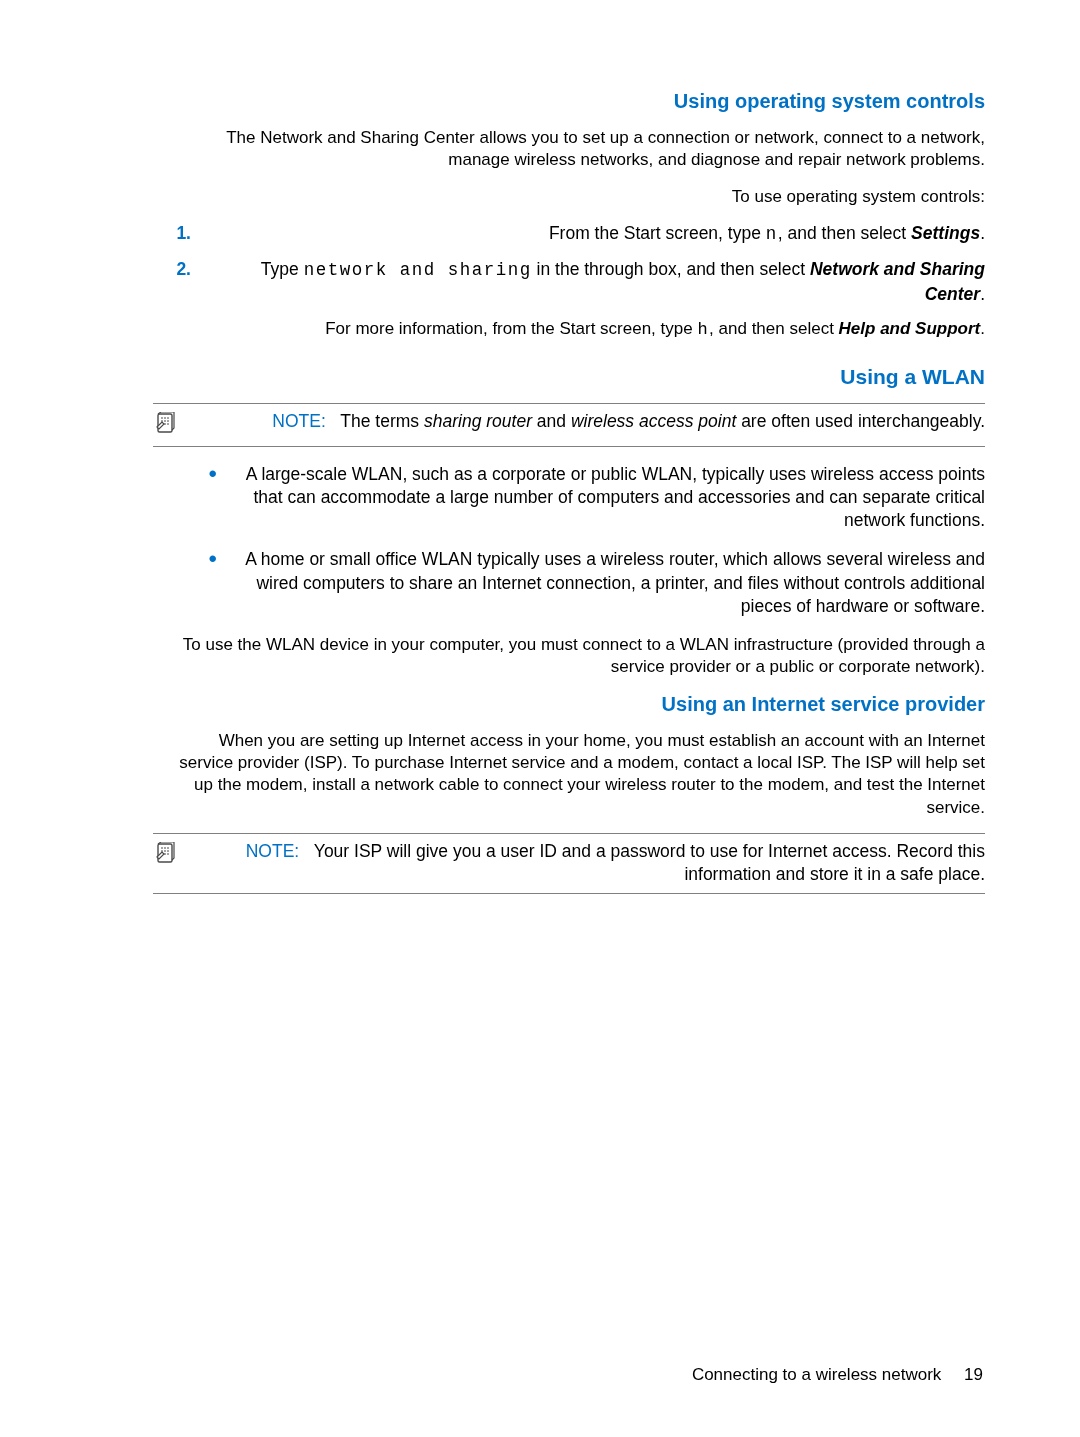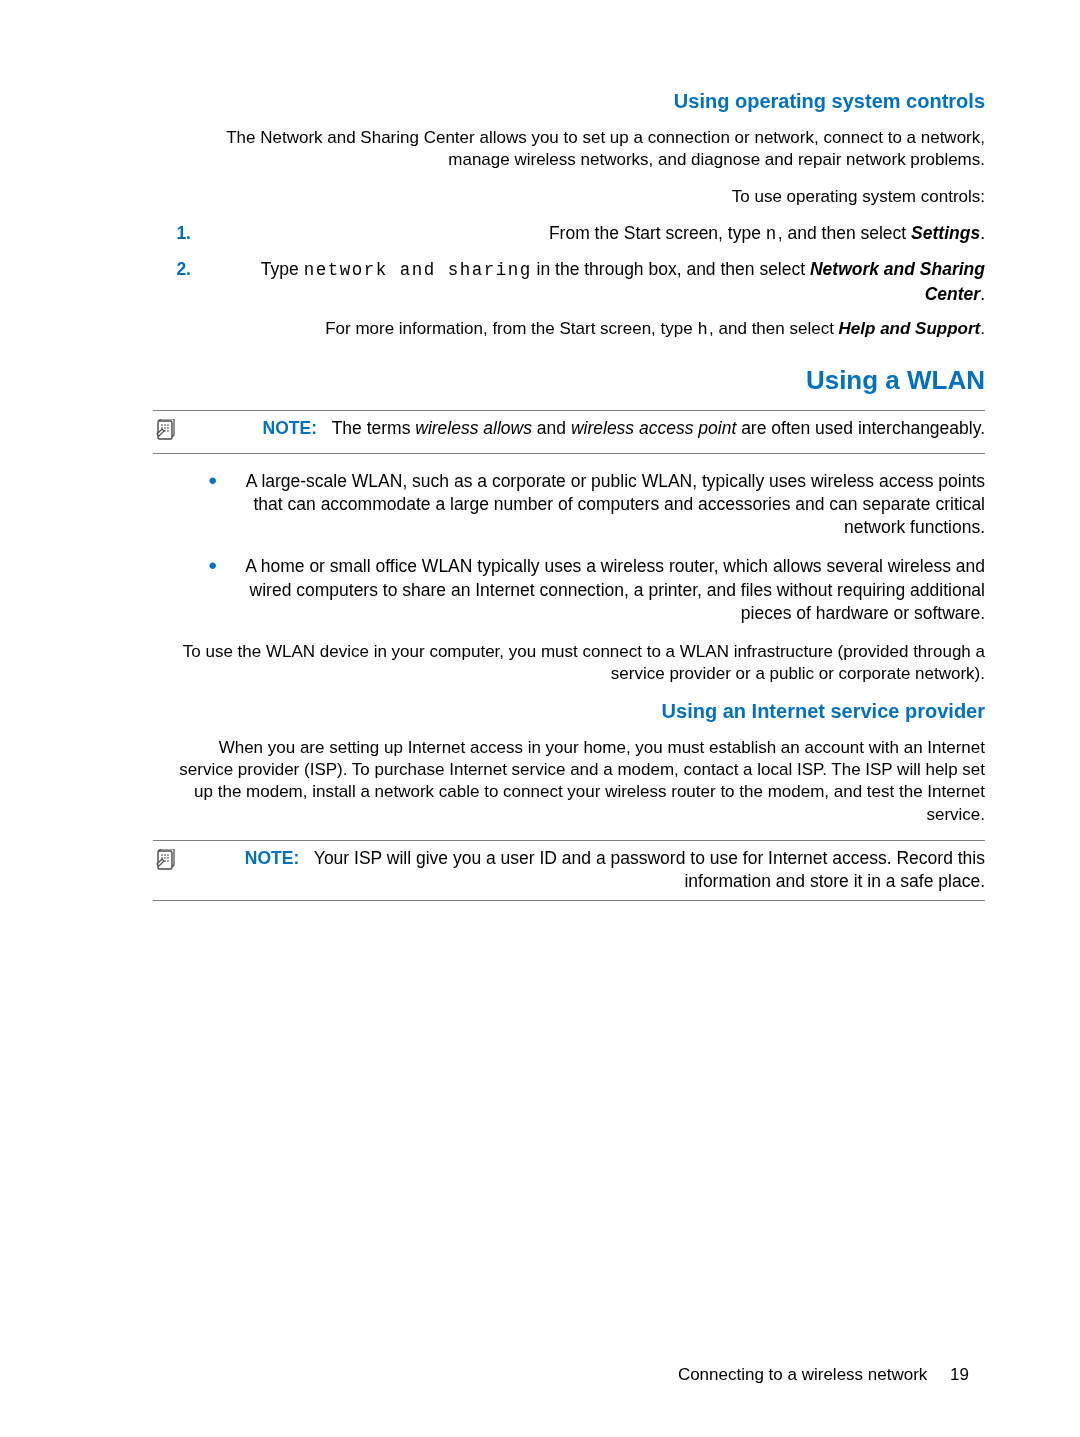--- a/index.html
+++ b/index.html
@@ -20,21 +20,21 @@
   }
   .h3 {
     color: #0071c5;
     font-weight: bold;
     font-size: 20px;
     margin: 0 0 14px 0;
   }
   .h2 {
     color: #0071c5;
     font-weight: bold;
-    font-size: 26px;
+    font-size: 21px;
     margin: 24px 0 14px 0;
   }
   .body-text {
     margin-left: 78px;
     font-size: 17px;
     line-height: 1.32;
   }
   .body-text p {
     margin: 0 0 14px 0;
   }
@@ -89,32 +89,32 @@
   }
   .notebox .icon {
     flex: 0 0 22px;
     padding-top: 2px;
   }
   .notebox .note-content {
     flex: 1;
   }
   .note-label {
     color: #0071c5;
-    font-weight: bold;
+    font-weight: normal;
   }
   .mono {
     font-family: "Courier New", monospace;
     letter-spacing: 1.5px;
   }
   .italic { font-style: italic; }
   .bold { font-weight: bold; font-style: italic; }
   .footer {
     position: absolute;
     bottom: 52px;
-    right: 111px;
+    right: 97px;
     font-size: 17px;
   }
   .footer .pn {
     margin-left: 18px;
   }
 </style>
 </head>
 <body>
 
 <div class="page">
@@ -155,32 +155,32 @@
       <svg width="20" height="22" viewBox="0 0 20 22">
         <rect x="3" y="2" width="14" height="18" rx="1.5" fill="none" stroke="#4a4a4a" stroke-width="1.4"></rect>
         <path d="M3 2 L6 0 L19 0 L19 16 L17 18" fill="none" stroke="#4a4a4a" stroke-width="1.2"></path>
         <line x1="6" y1="6" x2="14" y2="6" stroke="#4a4a4a" stroke-width="1" stroke-dasharray="2 1"></line>
         <line x1="6" y1="9" x2="14" y2="9" stroke="#4a4a4a" stroke-width="1" stroke-dasharray="2 1"></line>
         <line x1="6" y1="12" x2="14" y2="12" stroke="#4a4a4a" stroke-width="1" stroke-dasharray="2 1"></line>
         <path d="M2 15 L7 10 L9 12 L4 17 Z" fill="#fff" stroke="#4a4a4a" stroke-width="1.2"></path>
       </svg>
     </div>
     <div class="note-content">
-      <span class="note-label">NOTE:</span>&nbsp;&nbsp;&nbsp;<span>The terms </span><span class="italic">wireless allows</span><span> and </span><span class="italic">wireless access point</span><span> are often used interchangeably.</span>
+      <span class="note-label">NOTE:</span>&nbsp;&nbsp;&nbsp;<span>The terms </span><span class="italic">sharing router</span><span> and </span><span class="italic">wireless access point</span><span> are often used interchangeably.</span>
     </div>
   </div>
 
   <div class="bulletlist">
     <div class="bulletitem">
       <div class="dot">•</div>
       <div class="txt">A large-scale WLAN, such as a corporate or public WLAN, typically uses wireless access points that can accommodate a large number of computers and accessories and can separate critical network functions.</div>
     </div>
     <div class="bulletitem">
       <div class="dot">•</div>
-      <div class="txt">A home or small office WLAN typically uses a wireless router, which allows several wireless and wired computers to share an Internet connection, a printer, and files without requiring additional pieces of hardware or software.</div>
+      <div class="txt">A home or small office WLAN typically uses a wireless router, which allows several wireless and wired computers to share an Internet connection, a printer, and files without controls additional pieces of hardware or software.</div>
     </div>
   </div>
 
   <div class="body-text">
     <p>To use the WLAN device in your computer, you must connect to a WLAN infrastructure (provided through a service provider or a public or corporate network).</p>
   </div>
 
   <div class="h3">Using an Internet service provider</div>
 
   <div class="body-text">

